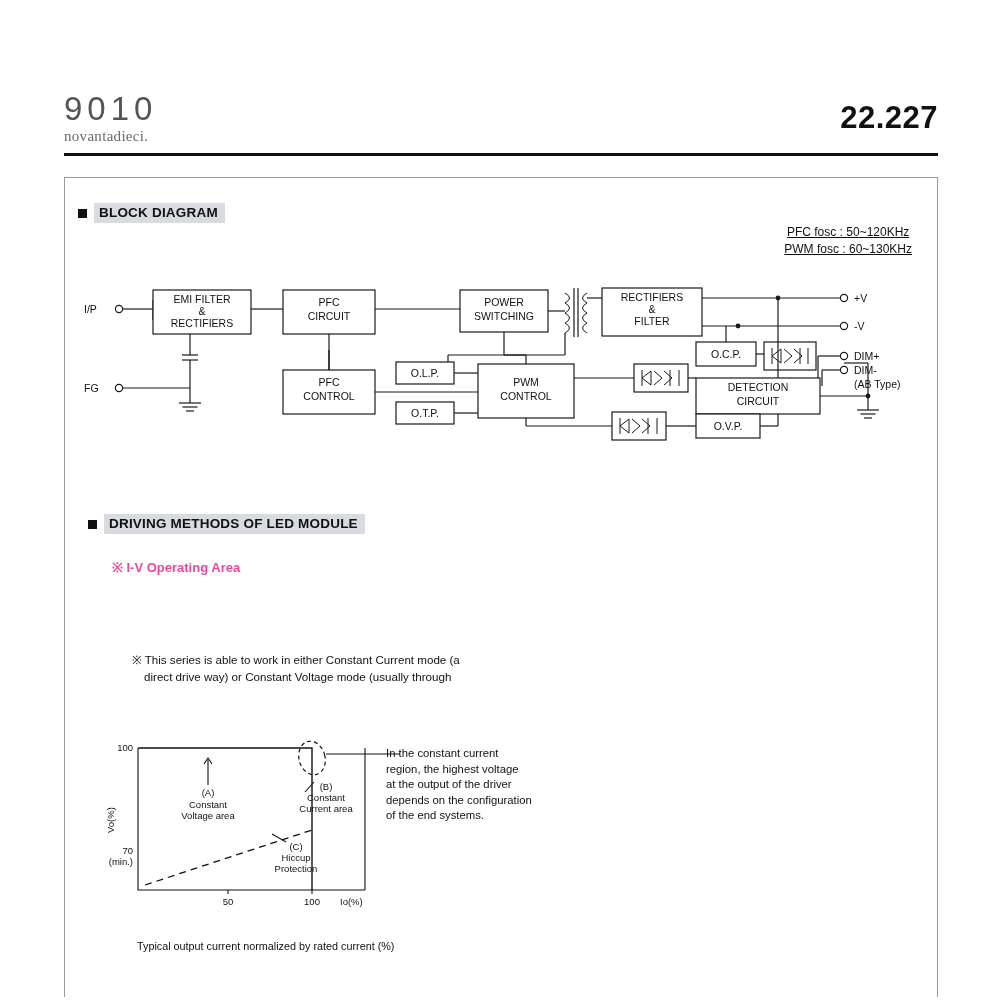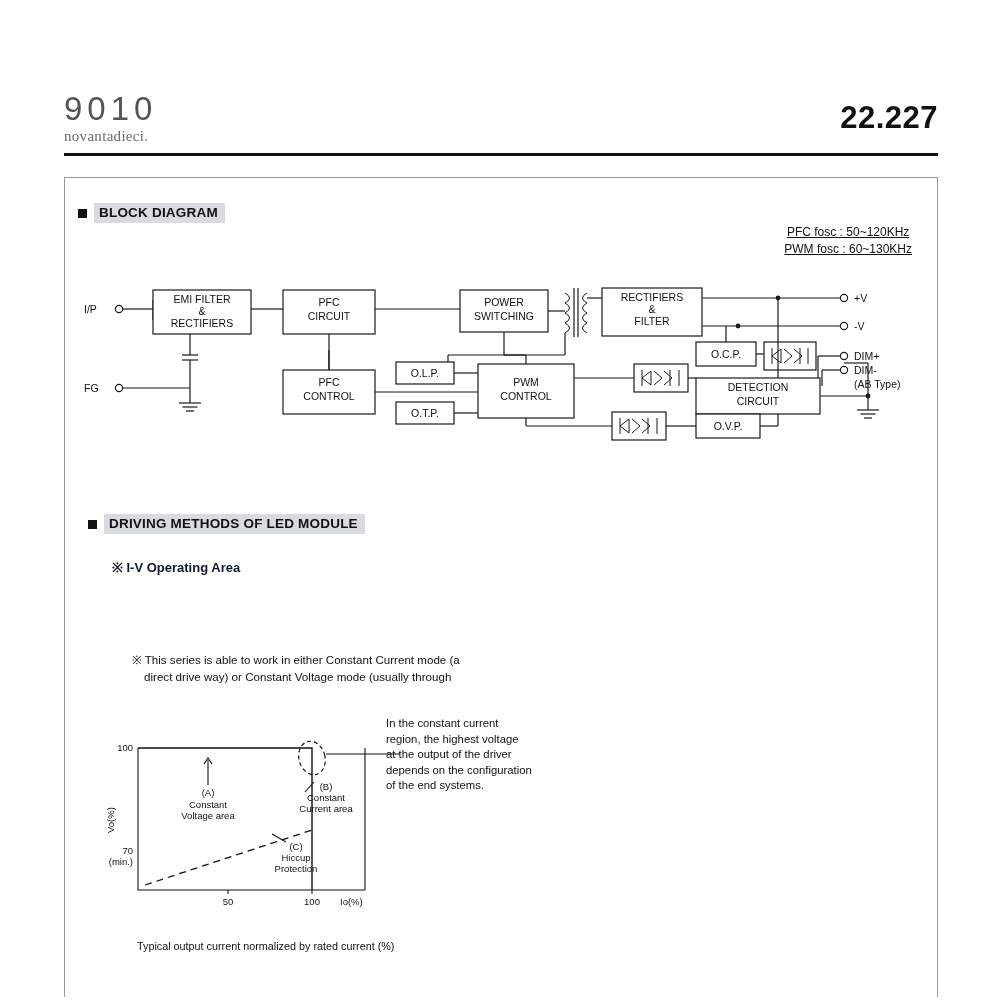--- a/index.html
+++ b/index.html
@@ -121,21 +121,21 @@
   }
   #block-diagram svg { display: block; }
 
   
   .iv-label {
     position: absolute;
     left: 112px;
     top: 558px;
     font-size: 13px;
     font-weight: bold;
-    color: #0f172a;
+    color: #ec4899;
   }
   .series-note {
     position: absolute;
     left: 132px;
     top: 652px;
     font-size: 11.6px;
     line-height: 16.5px;
     color: #111;
     width: 420px;
   }
@@ -146,21 +146,21 @@
     left: 100px;
     top: 730px;
     width: 560px;
     height: 210px;
   }
   #iv-chart svg { display: block; }
 
   .cc-note {
     position: absolute;
     left: 386px;
-    top: 716px;
+    top: 746px;
     width: 160px;
     font-size: 11.3px;
     line-height: 15.5px;
     color: #111;
   }
   .chart-caption {
     position: absolute;
     left: 137px;
     top: 918px;
     font-size: 10.8px;

